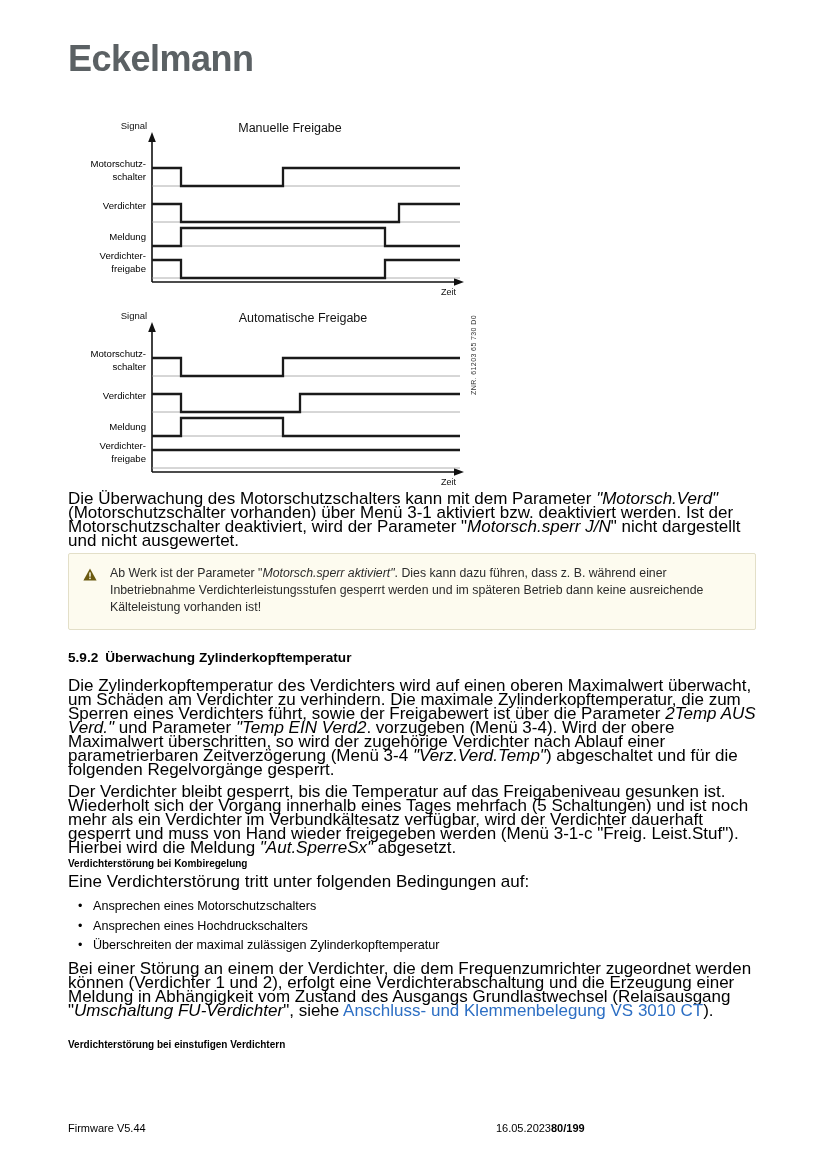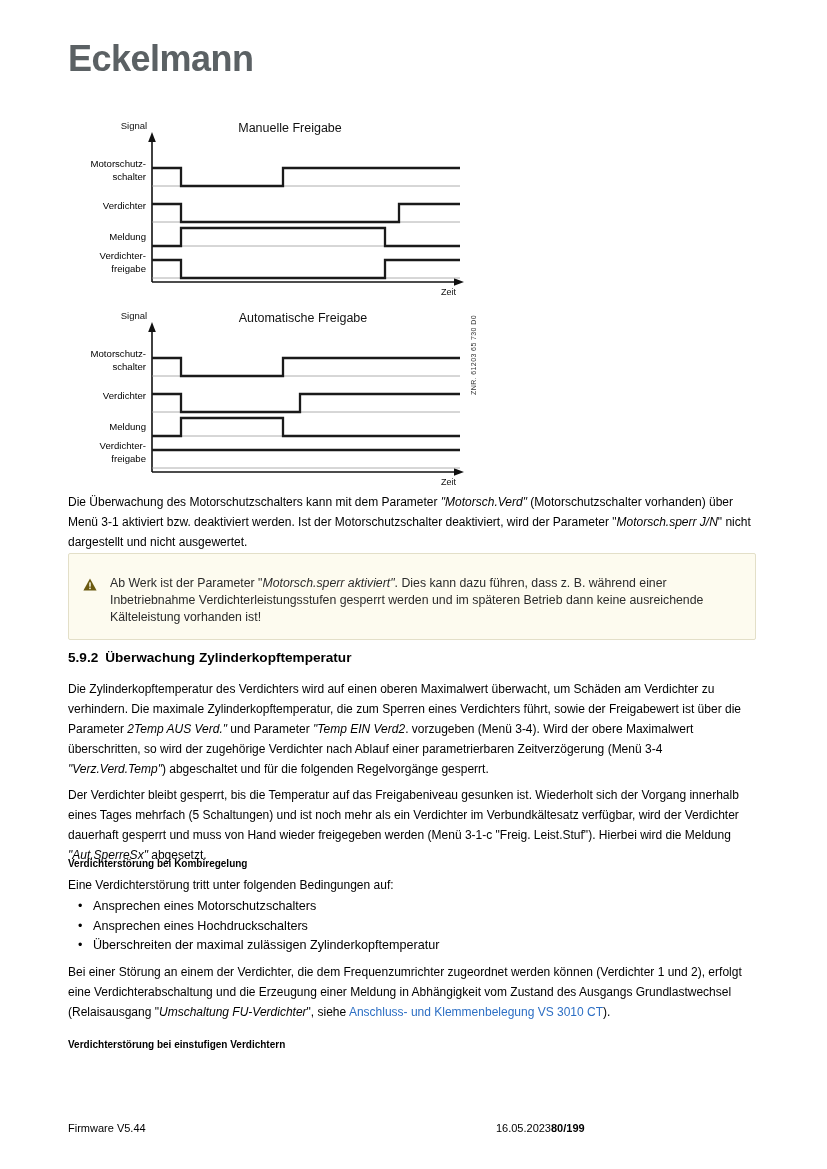--- a/index.html
+++ b/index.html
@@ -38,39 +38,39 @@
     position: absolute;
     left: 68px;
   }
   .diagram svg { display: block; }
 
   
   .body-text {
     position: absolute;
     left: 68px;
     width: 690px;
-    font-size: 12px;
-    line-height: 20px;
+    font-size: 17px;
+    line-height: 14px;
     color: #000;
     text-align: left;
   }
   .body-text i { font-style: italic; }
   .body-text .lnk { color: #2d6fc4; }
 
   
   .note-box {
     position: absolute;
     left: 68px;
     top: 553px;
     width: 688px;
     box-sizing: border-box;
     background: #fdfbef;
     border: 1px solid #e3dfc8;
     border-radius: 2px;
-    padding: 21px 14px 12px 14px;
+    padding: 11px 14px 12px 14px;
     display: flex;
     gap: 12px;
     align-items: flex-start;
   }
   .note-icon {
     flex: 0 0 auto;
     width: 15px;
     padding-top: 2px;
   }
   .note-text {

